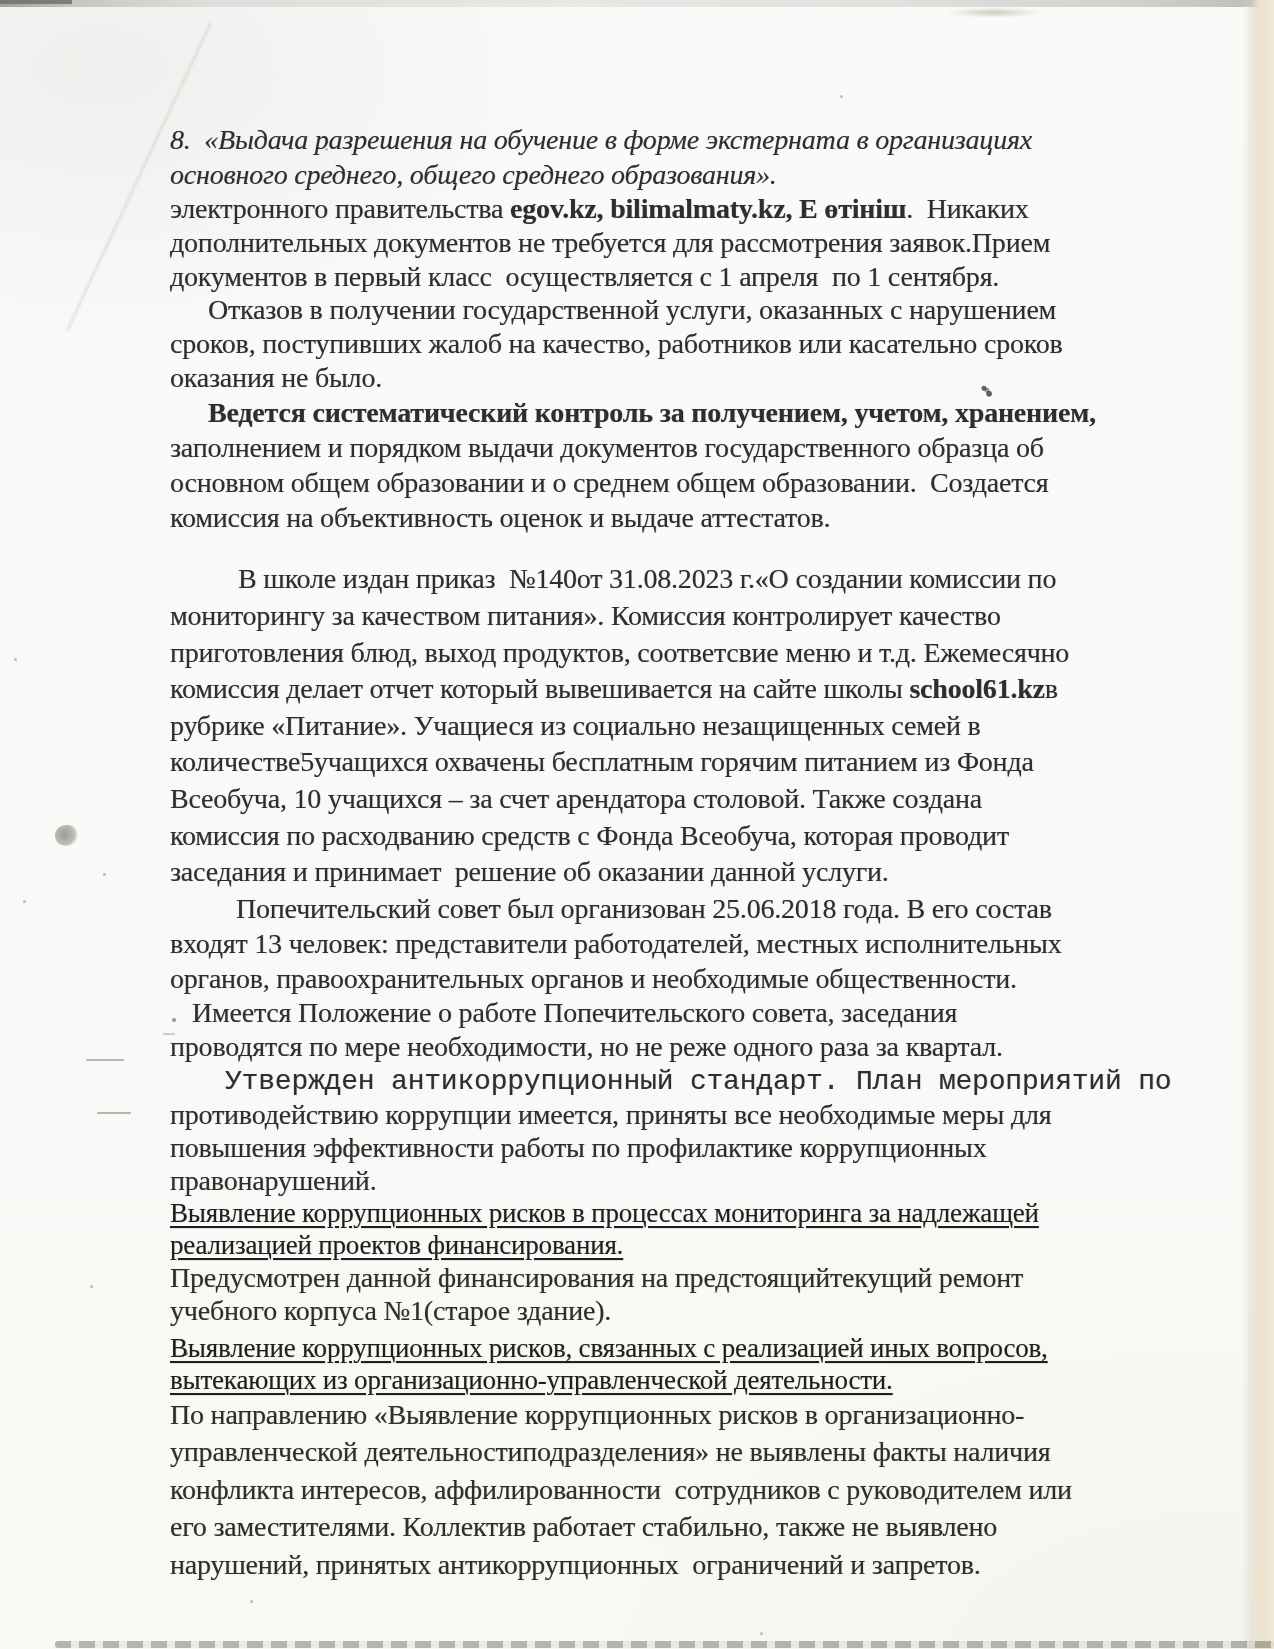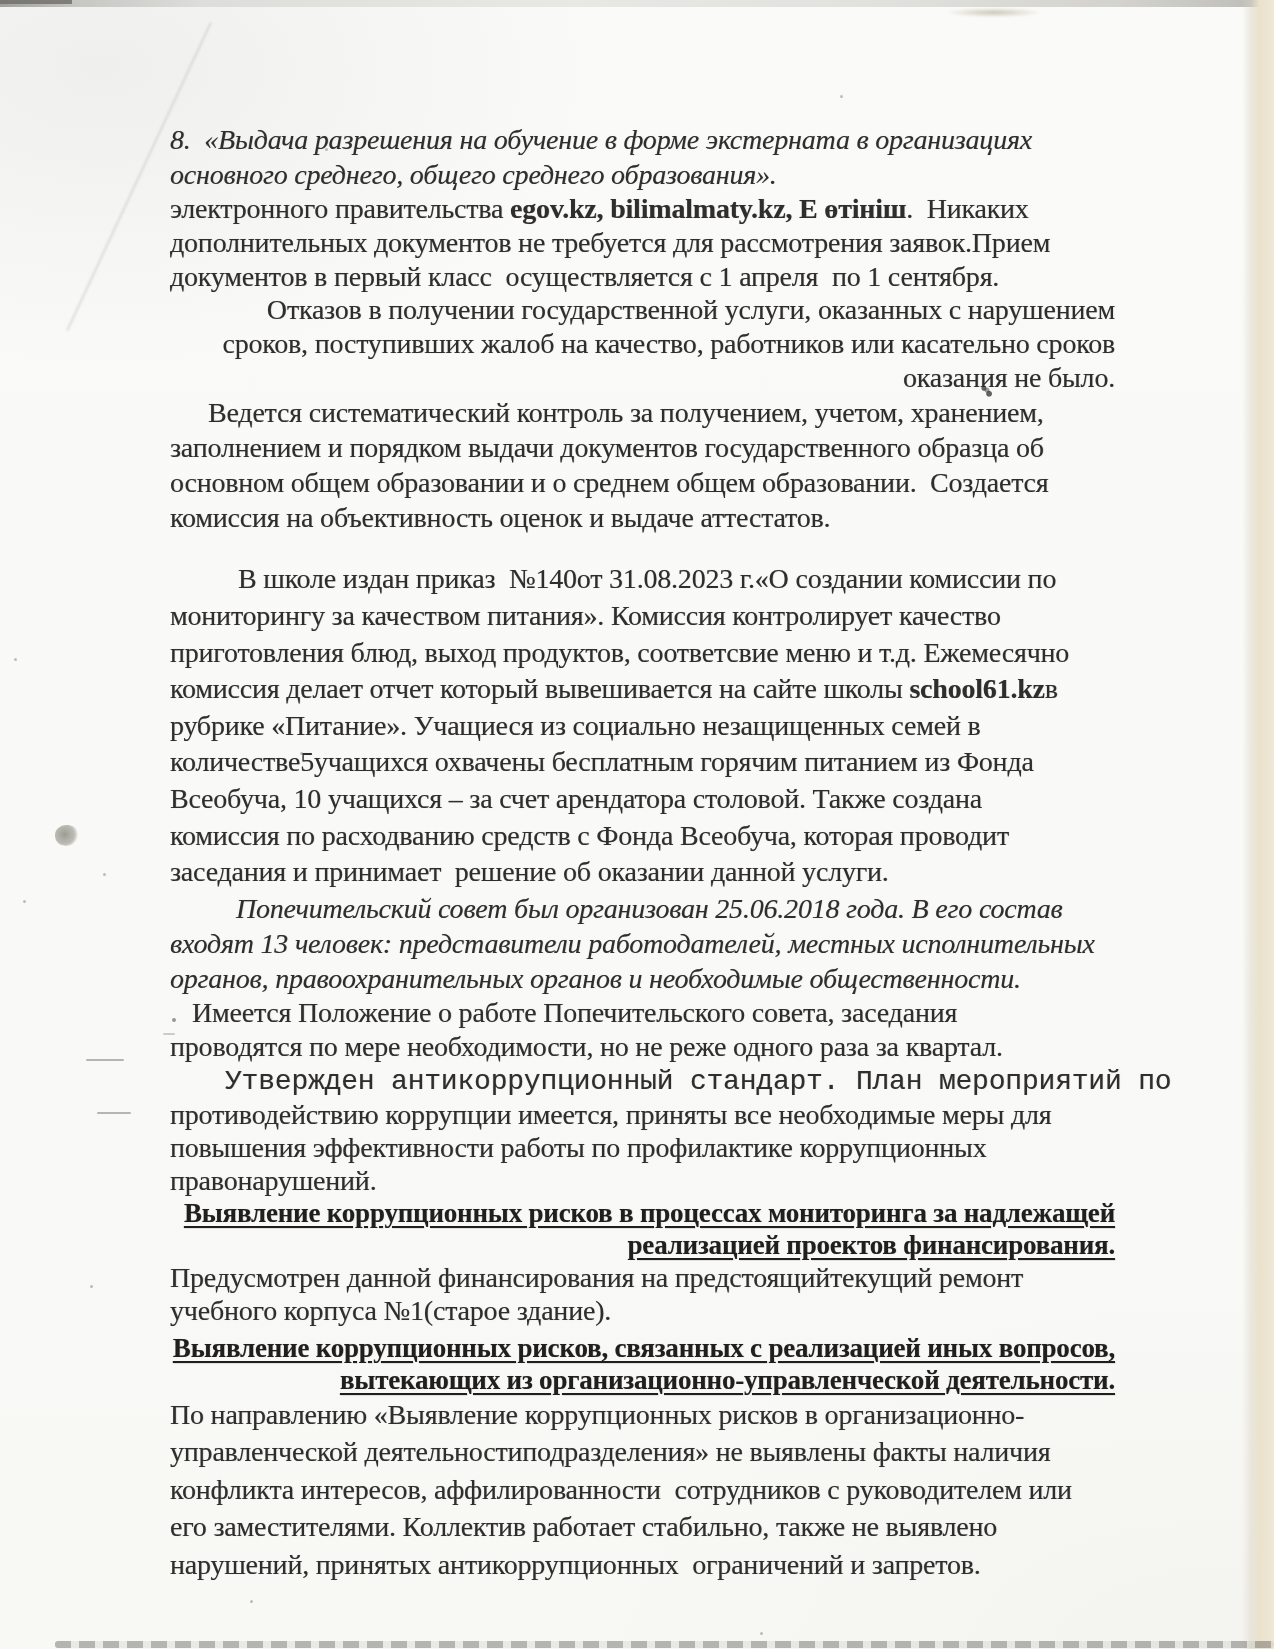--- a/index.html
+++ b/index.html
@@ -23,22 +23,22 @@
     left: 170px; top: 122px; width: 945px;
     color: #2f2e2c;
     font-size: 28px;
     letter-spacing: -0.2px;
     text-shadow: 0.4px 0.4px 0.7px rgba(45,45,43,0.30), -0.3px 0 0.5px rgba(70,70,66,0.18);
   }
   .block { margin: 0; }
   .line { white-space: pre; display: block; }
   .run.bold { font-weight: bold; }
   .block.heading .line {
-    text-align: right;
-    font-weight: bold;
+    text-align: left;
+    font-weight: normal;
     font-size: 27px;
     color: #201f1d;
     text-decoration: underline;
     text-decoration-thickness: 2px;
     text-underline-offset: 4px;
   }
   
   .edge-top {
     position: absolute; top: 0; left: 0; right: 0; height: 7px;
     background: linear-gradient(to right,
@@ -127,43 +127,43 @@
   <div class="doc" id="doc">
       <div class="block body" style="line-height: 35px; font-style: italic;">
         <div class="line"><span class="run">8.  «Выдача разрешения на обучение в форме экстерната в организациях</span></div>
         <div class="line"><span class="run">основного среднего, общего среднего образования».</span></div>
       </div>
       <div class="block body" style="line-height: 33.8px;">
         <div class="line"><span class="run">электронного правительства </span><span class="run bold">egov.kz, bilimalmaty.kz, Е өтініш</span><span class="run">.  Никаких</span></div>
         <div class="line"><span class="run">дополнительных документов не требуется для рассмотрения заявок.Прием</span></div>
         <div class="line"><span class="run">документов в первый класс  осуществляется с 1 апреля  по 1 сентября.</span></div>
       </div>
-      <div class="block body" style="line-height: 34px; text-align: right;">
+      <div class="block body" style="line-height: 34px;">
         <div class="line" style="padding-left: 38px;"><span class="run">Отказов в получении государственной услуги, оказанных с нарушением</span></div>
         <div class="line"><span class="run">сроков, поступивших жалоб на качество, работников или касательно сроков</span></div>
         <div class="line"><span class="run">оказания не было.</span></div>
       </div>
       <div class="block body" style="line-height: 35px;">
-        <div class="line" style="padding-left: 38px;"><span class="run">Ведется систематический контроль за получением, учетом, хранением,</span></div>
+        <div class="line" style="padding-left: 38px; font-weight: bold;"><span class="run">Ведется систематический контроль за получением, учетом, хранением,</span></div>
         <div class="line"><span class="run">заполнением и порядком выдачи документов государственного образца об</span></div>
         <div class="line"><span class="run">основном общем образовании и о среднем общем образовании.  Создается</span></div>
         <div class="line"><span class="run">комиссия на объективность оценок и выдаче аттестатов.</span></div>
       </div>
       <div class="block body" style="line-height: 36.6px;">
         <div class="line" style="padding-left: 68px; margin-top: 26px;"><span class="run">В школе издан приказ  №140от 31.08.2023 г.«О создании комиссии по</span></div>
         <div class="line"><span class="run">мониторингу за качеством питания». Комиссия контролирует качество</span></div>
         <div class="line"><span class="run">приготовления блюд, выход продуктов, соответсвие меню и т.д. Ежемесячно</span></div>
         <div class="line"><span class="run">комиссия делает отчет который вывешивается на сайте школы </span><span class="run bold">school61.kz</span><span class="run">в</span></div>
         <div class="line"><span class="run">рубрике «Питание». Учащиеся из социально незащищенных семей в</span></div>
         <div class="line"><span class="run">количестве5учащихся охвачены бесплатным горячим питанием из Фонда</span></div>
         <div class="line"><span class="run">Всеобуча, 10 учащихся – за счет арендатора столовой. Также создана</span></div>
         <div class="line"><span class="run">комиссия по расходванию средств с Фонда Всеобуча, которая проводит</span></div>
         <div class="line"><span class="run">заседания и принимает  решение об оказании данной услуги.</span></div>
       </div>
-      <div class="block body" style="line-height: 35px; font-style: italic;">
+      <div class="block body" style="line-height: 35px;">
         <div class="line" style="padding-left: 66px;"><span class="run">Попечительский совет был организован 25.06.2018 года. В его состав</span></div>
         <div class="line"><span class="run">входят 13 человек: представители работодателей, местных исполнительных</span></div>
         <div class="line"><span class="run">органов, правоохранительных органов и необходимые общественности.</span></div>
       </div>
       <div class="block body" style="line-height: 34.5px;">
         <div class="line" style="padding-left: 22px;"><span class="run">Имеется Положение о работе Попечительского совета, заседания</span></div>
         <div class="line"><span class="run">проводятся по мере необходимости, но не реже одного раза за квартал.</span></div>
       </div>
       <div class="block body" style="line-height: 33px;">
         <div class="line" style="padding-left: 55px; font-family: Liberation Mono, monospace;"><span class="run">Утвержден антикоррупционный стандарт. План мероприятий по</span></div>

